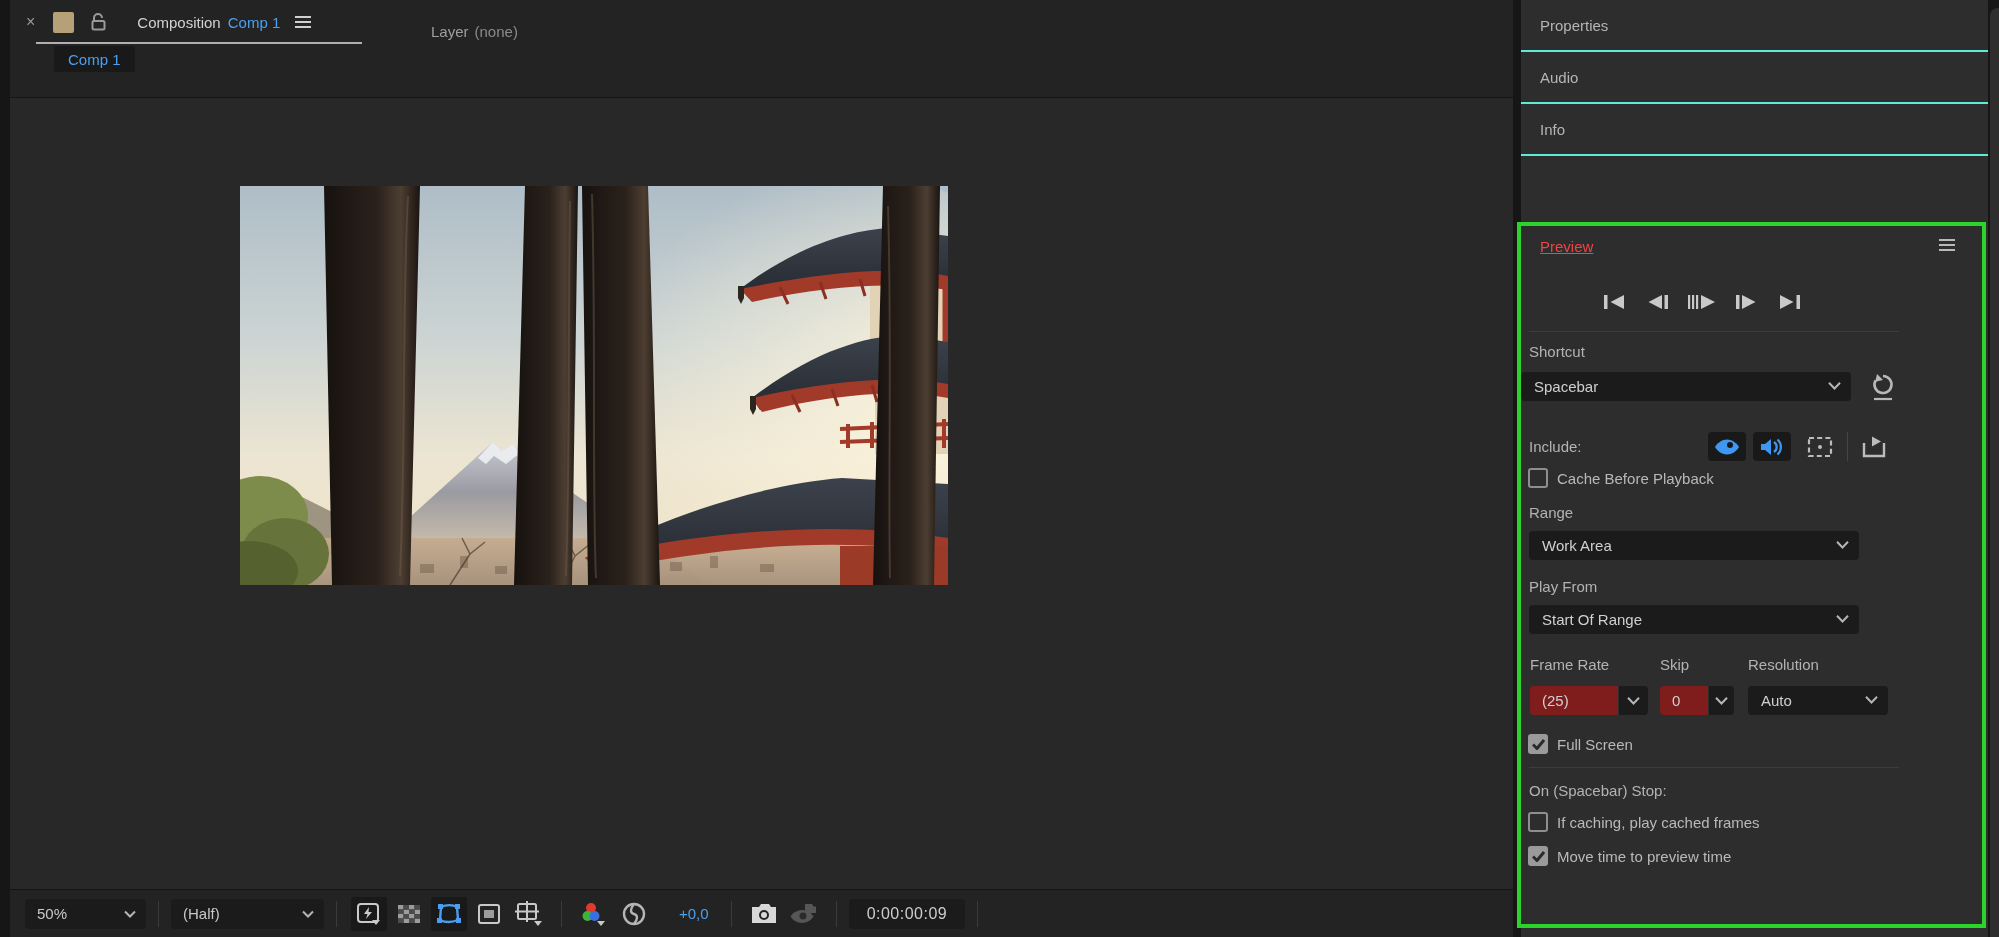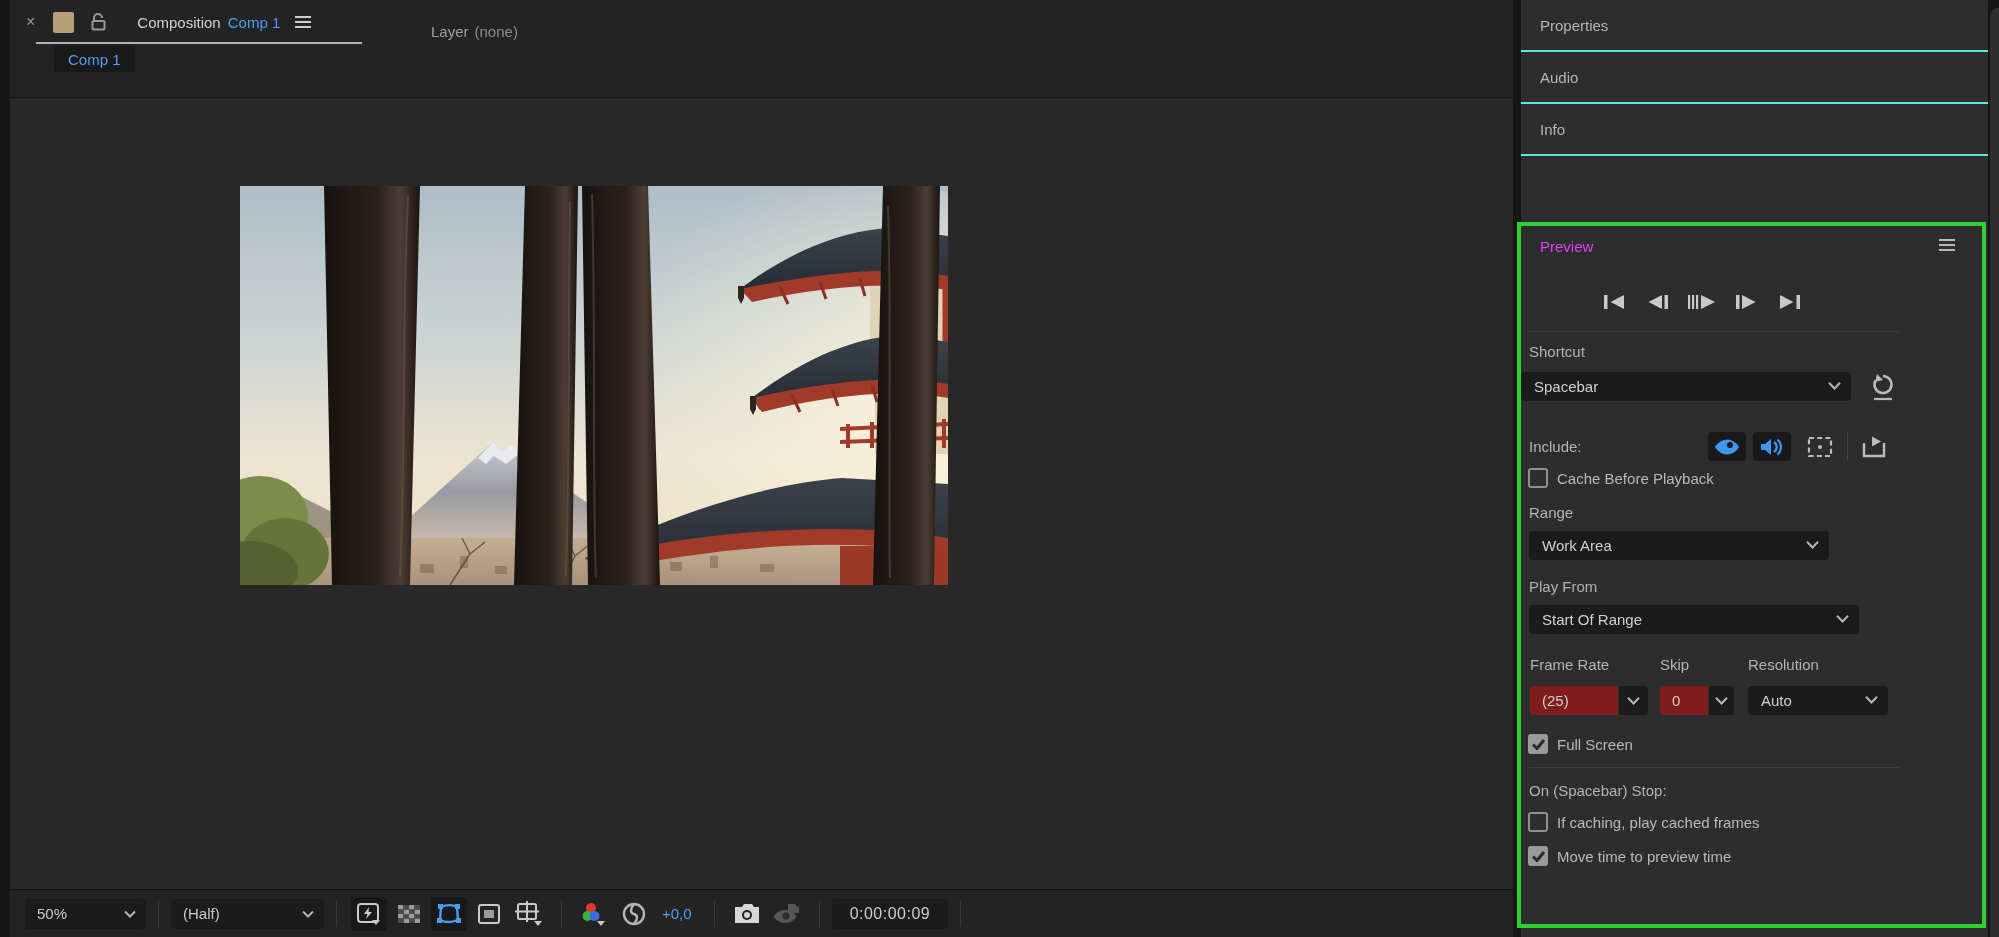--- a/index.html
+++ b/index.html
@@ -30,32 +30,32 @@
   #comp-image { position:absolute; left:230px; top:87px; width:708px; height:399px; background:#777; overflow:hidden; }
   
   #viewer-toolbar { position:absolute; left:0; bottom:0; width:100%; height:48px; background:#232323;
                     border-top:1px solid #141414; display:flex; align-items:center; }
   .field { height:30px; background:#1b1b1b; border-radius:4px; display:flex; align-items:center;
            color:#c8c8c8; padding:0 10px 0 12px; }
   .field .chev { margin-left:auto; }
   .vsep { width:1px; height:26px; background:#3a3a3a; margin:0 12px; }
   .tbtn { height:34px; min-width:36px; display:flex; align-items:center; justify-content:center; border-radius:3px; margin:0 2px; }
   .tbtn.pressed { background:#191919; }
-  .exposure-val { color:#4ba0f0; margin-left:8px; }
+  .exposure-val { color:#4ba0f0; margin-left:25px; }
   #timecode { height:30px; background:#1b1b1b; border-radius:4px; padding:0 18px; display:flex; align-items:center;
               color:#cdcdcd; font-size:16px; letter-spacing:.5px; }
   
   #right-dock { position:absolute; left:1521px; top:0; width:467px; height:937px; background:#2d2d2d; }
   .dock-section { height:52px; display:flex; align-items:center; padding-left:19px; color:#b5b5b5;
                   border-bottom:2px solid #5eead4; background:#2d2d2d; }
   
   #preview-wrap { position:absolute; left:-4px; top:222px; width:469px; height:706px;
                   border:4px solid #2bd42b; background:#2d2d2d; }
   #preview { position:relative; width:100%; height:100%; padding:0 0 0 0; }
-  .pv-header { position:absolute; left:19px; top:12px; color:#d946ef; }
+  .pv-header { position:absolute; left:19px; top:12px; color:#ef4444;text-decoration:underline; }
   .pv-burger { position:absolute; right:26px; top:12px; }
   #transport { position:absolute; left:78px; top:66px; display:flex; gap:14px; align-items:center; }
   .trans-btn { width:30px; height:20px; display:flex; align-items:center; justify-content:center; }
   .pv-divider { position:absolute; left:8px; width:370px; height:1px; background:#3d3d3d; }
   .pv-label { position:absolute; left:8px; color:#b3b3b3; }
   .dropdown { position:absolute; height:29px; background:#1b1b1b; border-radius:4px; display:flex;
               align-items:center; color:#d0d0d0; padding-left:13px; }
   .dropdown .chev { position:absolute; right:10px; top:9px; }
   .splitval { position:absolute; height:29px; background:#7f1d1d; border-radius:4px 0 0 4px; display:flex;
               align-items:center; color:#d0d0d0; padding-left:12px; }
@@ -448,21 +448,21 @@
             <path d="M11,1.5 L20,6.5 L11,11.5 Z" fill="#bcbcbc"></path>
           </svg>
         </div>
 
         <div class="cb" style="left:7px; top:242px">
           <span class="box"></span>
           <span class="lbl">Cache Before Playback</span>
         </div>
 
         <div class="pv-label" style="top:278px">Range</div>
-        <div class="dropdown" style="left:8px; top:305px; width:300px">
+        <div class="dropdown" style="left:8px; top:305px; width:330px">
           <span>Work Area</span>
           <span class="chev icon">
             <svg width="13" height="9" viewBox="0 0 13 9">
                 <path d="M1,1.8 L6.5,7.5 L12,1.8" fill="none" stroke="#b5b5b5" stroke-width="2"></path>
               </svg>
           </span>
         </div>
 
         <div class="pv-label" style="top:352px">Play From</div>
         <div class="dropdown" style="left:8px; top:379px; width:330px">

